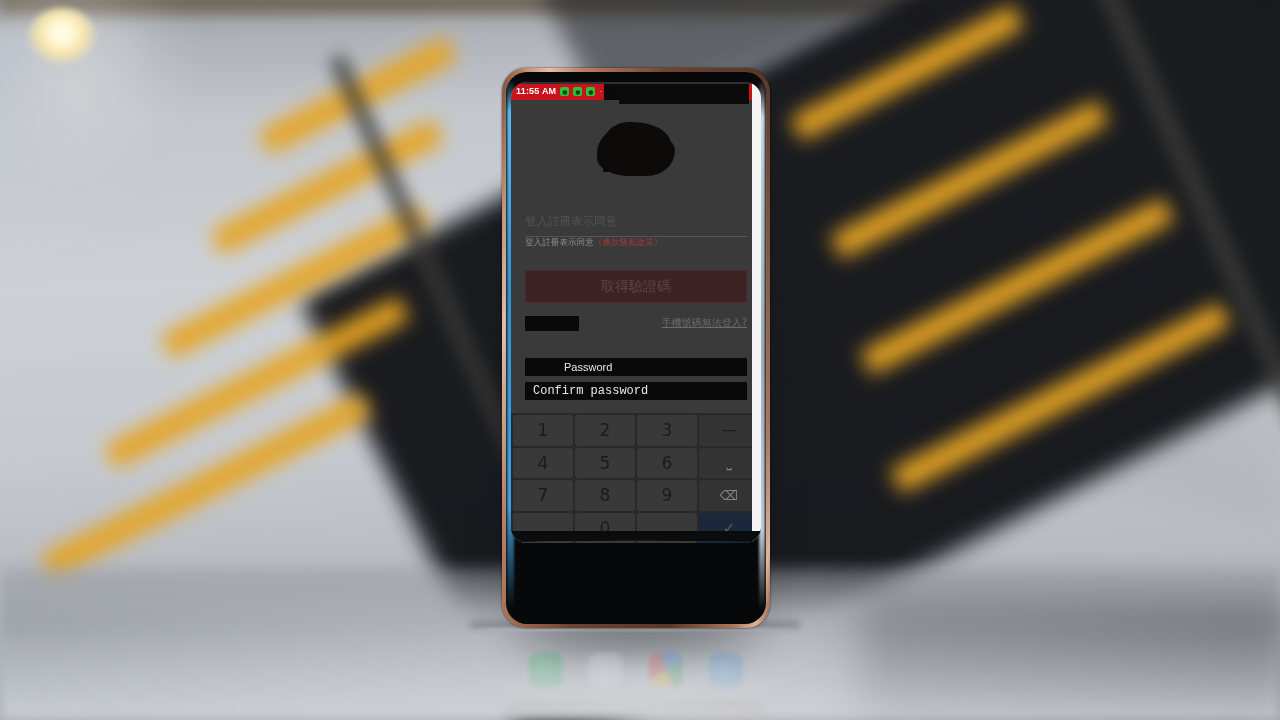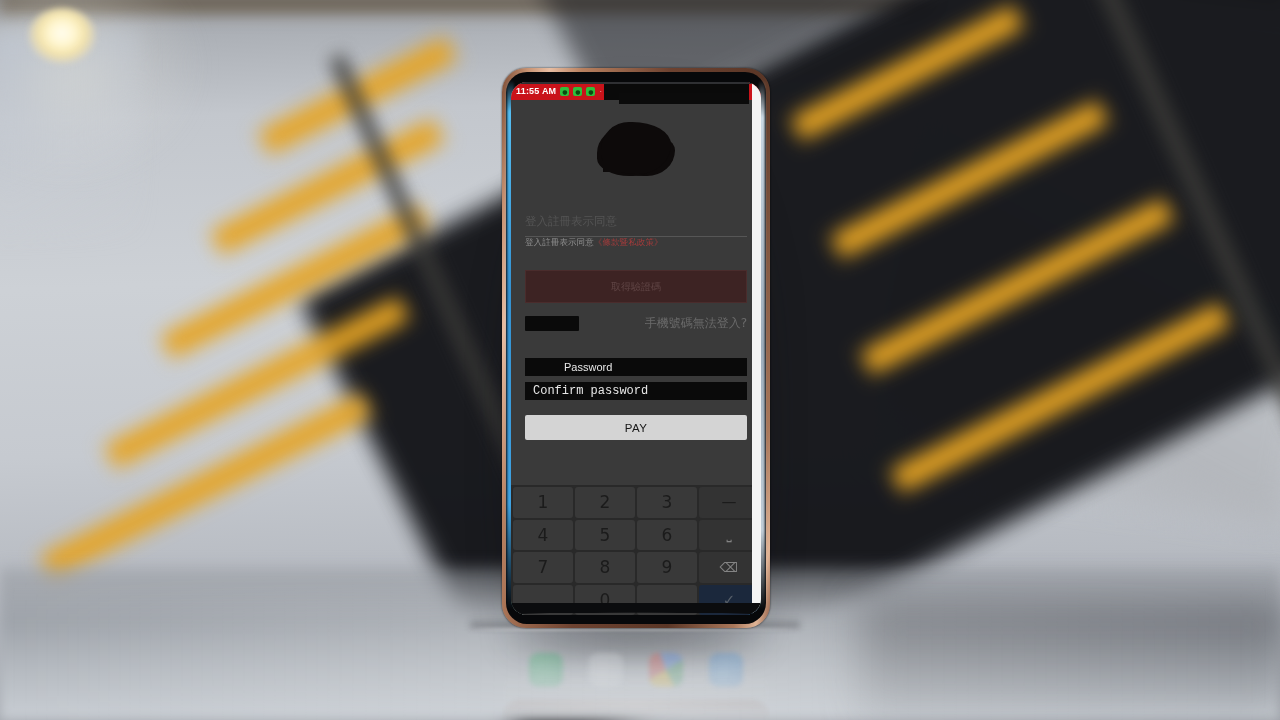--- a/index.html
+++ b/index.html
@@ -125,21 +125,21 @@
     filter:blur(1.2px);
   }
   .edge-glow-r {
     position:absolute; right:5px; top:12px; width:6px; height:530px;
     border-radius:8px;
     background:linear-gradient(180deg, rgba(200,225,245,0) 0%, rgba(225,240,252,0.9) 7%, rgba(210,230,248,0.75) 50%, rgba(225,240,252,0.85) 85%, rgba(200,225,245,0) 100%);
     filter:blur(1.2px);
   }
   
   .screen {
-    position:absolute; left:9px; top:14px; width:250px; height:533px;
+    position:absolute; left:9px; top:14px; width:250px; height:461px;
     border-radius:16px;
     overflow:hidden;
     background:#5eead4;
   }
   
   .screen-white-band {
     position:absolute; right:0; top:0; width:9px; height:533px;
     background:#f4f4f4; z-index:8;
   }
   .screen-top-hair {
@@ -207,30 +207,30 @@
   .underline { height:1px; background:#565656; }
   .agree-line {
     font-size:8.5px; color:#8f8f8f;
     font-family:"DejaVu Sans", sans-serif; letter-spacing:0.1px;
   }
   .agree-link { color:#a53b3b; }
 
   .get-code-btn {
     margin-top:21px; height:33px; width:100%;
     background:#3d2323; border:1px solid #4a2c2c; border-radius:0;
-    color:#5e4343; font-size:10px;
+    color:#5e4343; font-size:14px;
     display:flex; align-items:center; justify-content:center;
     font-family:Liberation Mono, monospace;
   }
   .below-code-row {
     margin-top:9px; height:22px; display:flex; align-items:center;
     justify-content:space-between;
   }
   .small-redact { width:54px; height:15px; background:#0a0a0a; border-radius:1px; }
-  .cant-login { font-size:12px; color:#6a6a6a; 
+  .cant-login { font-size:10px; color:#6a6a6a; text-decoration:underline;
     font-family:"DejaVu Sans", sans-serif; }
 
   
   .fake-input {
     margin-top:0; height:18px; width:100%;
     background:#0a0a0a; display:flex; align-items:center;
     padding-left:8px;
   }
   .fake-input.first { margin-top:24px;padding-left:39px; }
   .fake-input.second { margin-top:6px; }

